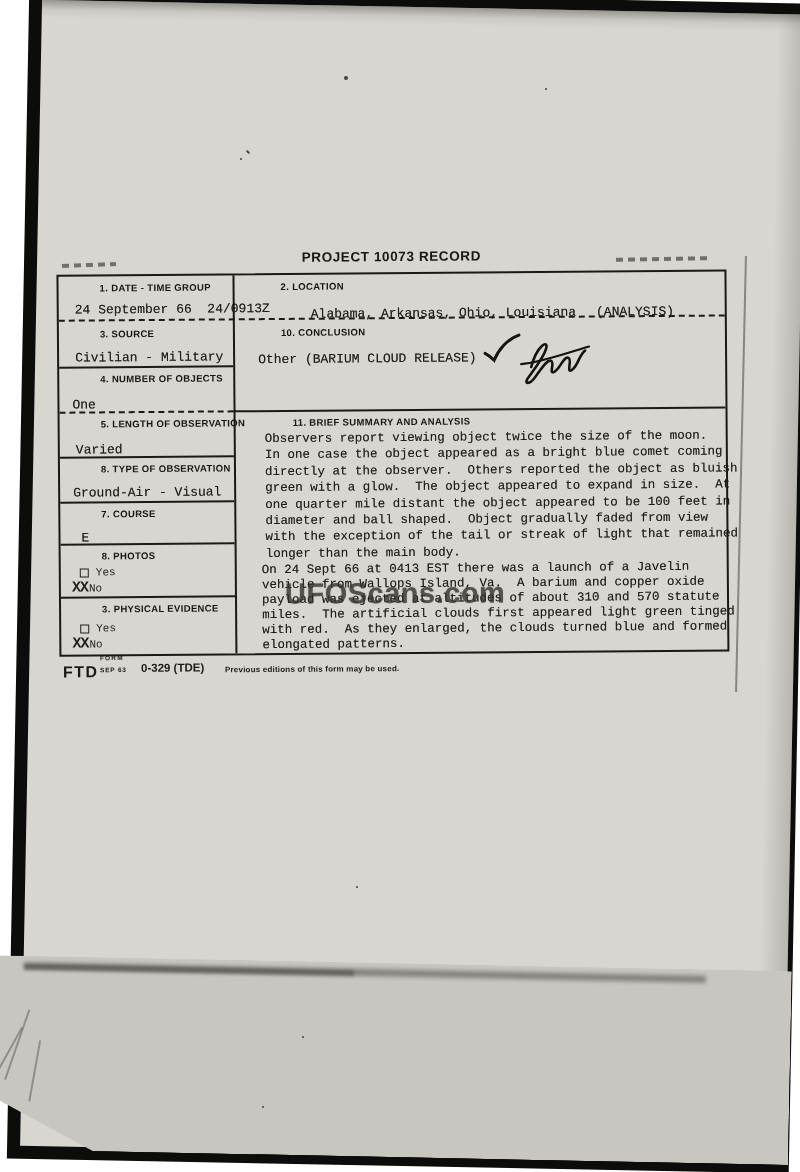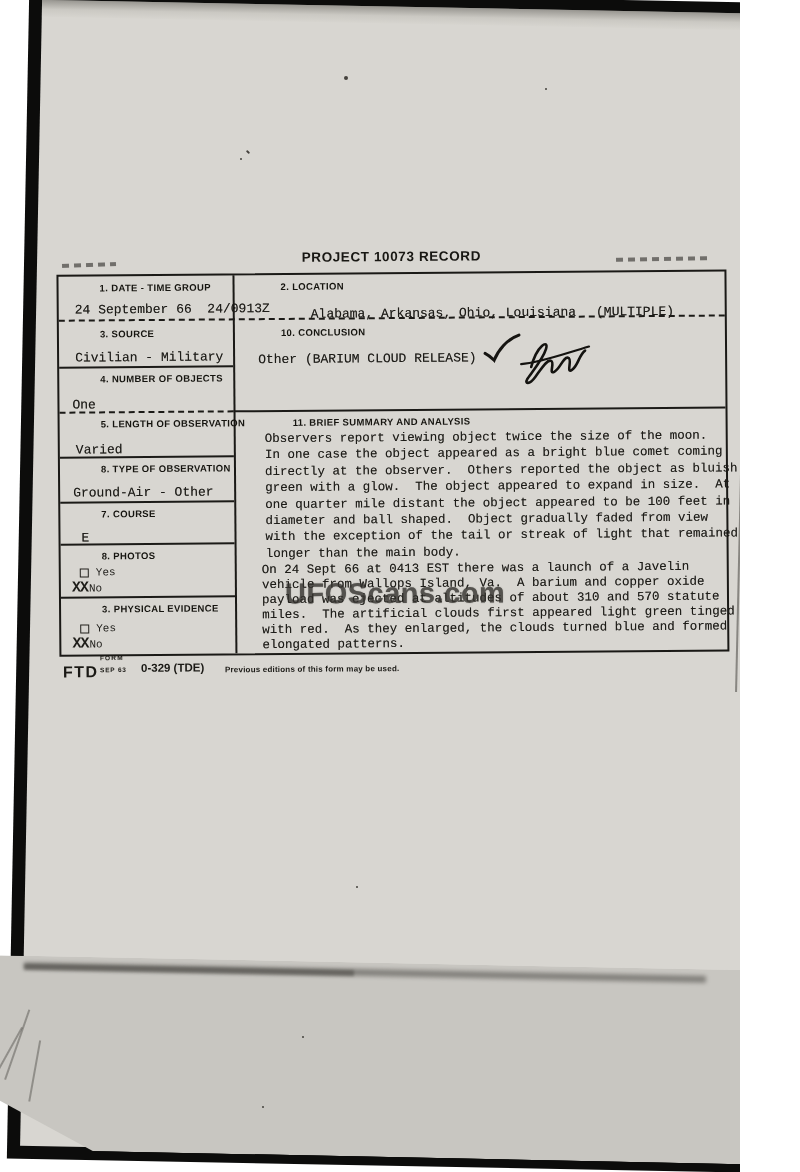--- a/index.html
+++ b/index.html
@@ -1,16 +1,16 @@
 <!DOCTYPE html>
 <html><head>
 <meta charset="utf-8">
 <style>
   html,body{margin:0;padding:0;background:#ffffff;}
-  .stage{position:relative;width:740px;height:1172px;background:#ffffff;overflow:hidden;
+  .stage{position:relative;width:800px;height:1172px;background:#ffffff;overflow:hidden;
          font-family:"Liberation Sans",sans-serif;}
   
   .photo-frame{position:absolute;left:18px;top:-4px;width:782px;height:1170px;
                background:#0c0c0b;transform:rotate(1.1deg);}
   .paper{position:absolute;left:13px;top:11px;right:5px;bottom:13px;background:#d8d6d1;}
   .tape-band{position:absolute;left:0;right:0;top:0;height:17px;
              background:linear-gradient(to bottom,rgba(100,98,92,.55),rgba(168,166,158,.28) 55%,rgba(205,203,195,.12));}
   .shadow-right{position:absolute;top:0;bottom:0;right:0;width:28px;
                 background:linear-gradient(to right,rgba(0,0,0,0),rgba(78,76,70,.24));}
   
@@ -113,33 +113,33 @@
       <div class="hline" style="left:174px;right:0;top:135px;"></div>
       <div class="hline" style="left:0;width:174px;top:180px;"></div>
       <div class="hline" style="left:0;width:174px;top:225px;"></div>
       <div class="hline" style="left:0;width:174px;top:267px;"></div>
       <div class="hline" style="left:0;width:174px;top:320px;"></div>
 
       <div class="flabel" style="left:5px;top:7px;">1. DATE - TIME GROUP</div>
       <div class="fvalue" style="left:16px;top:26px;z-index:2;">24 September 66  24/0913Z</div>
 
       <div class="flabel" style="left:186px;top:7px;">2. LOCATION</div>
-      <div class="fvalue" style="left:252px;top:32px;"><span>Alabama, Arkansas, Ohio, Louisiana</span><span style="margin-left:20px;">(MULTIPLE)</span></div>
+      <div class="fvalue" style="left:252px;top:32px;"><span>Alabama, Arkansas, Ohio, Louisiana</span><span style="margin-left:20px;">(ANALYSIS)</span></div>
 
       <div class="flabel" style="left:5px;top:53px;">3. SOURCE</div>
       <div class="fvalue" style="left:16px;top:74px;">Civilian - Military</div>
 
       <div class="flabel" style="left:5px;top:98px;">4. NUMBER OF OBJECTS</div>
       <div class="fvalue" style="left:13px;top:121px;">One</div>
 
       <div class="flabel" style="left:5px;top:143px;">5. LENGTH OF OBSERVATION</div>
       <div class="fvalue" style="left:16px;top:166px;">Varied</div>
 
       <div class="flabel" style="left:5px;top:188px;">8. TYPE OF OBSERVATION</div>
-      <div class="fvalue" style="left:13px;top:209px;">Ground-Air - Other</div>
+      <div class="fvalue" style="left:13px;top:209px;">Ground-Air - Visual</div>
 
       <div class="flabel" style="left:5px;top:233px;">7. COURSE</div>
       <div class="fvalue" style="left:21px;top:254px;">E</div>
 
       <div class="flabel" style="left:5px;top:275px;">8. PHOTOS</div>
       <div class="chk-row" style="left:19px;top:290px;">
           <span class="chk-box"></span>
           <span>Yes</span>
         </div>
       <div class="chk-row" style="left:11px;top:303px;">

